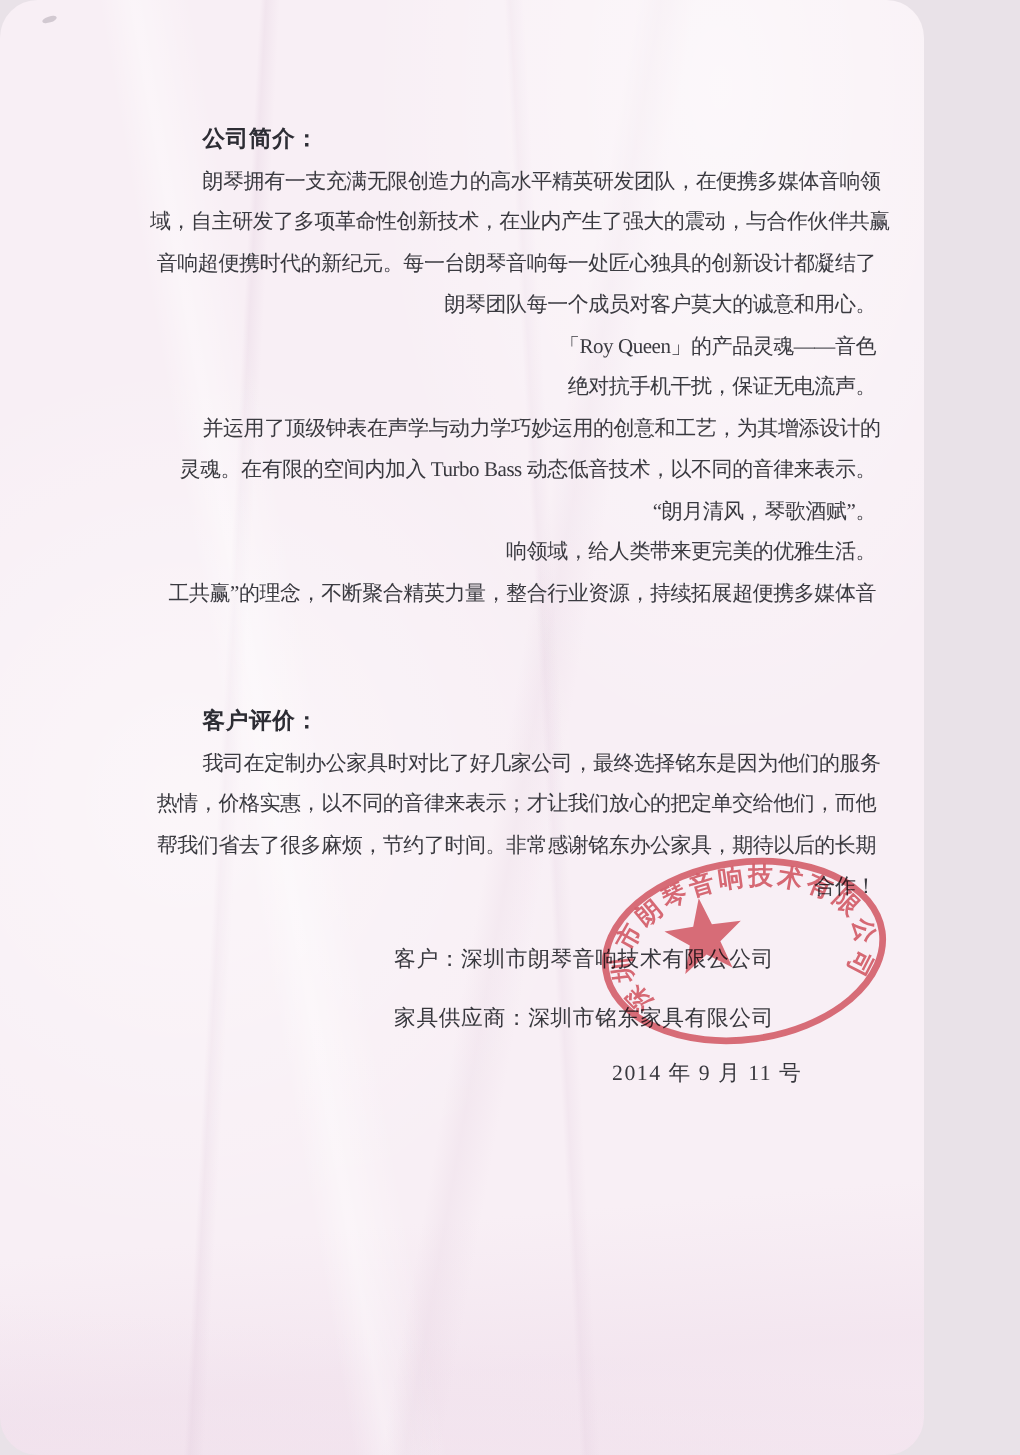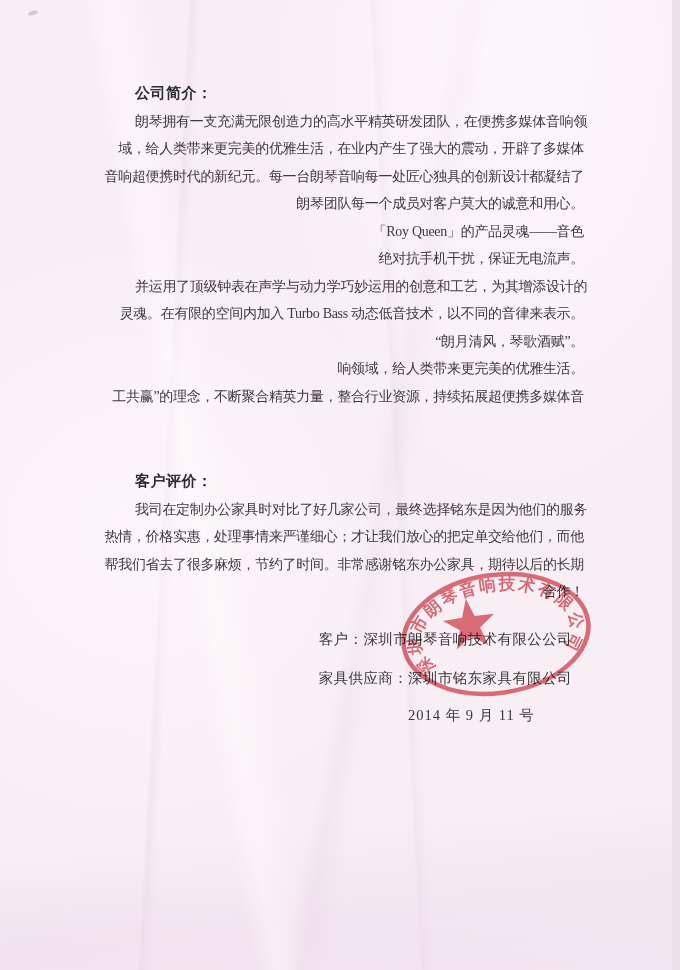--- a/index.html
+++ b/index.html
@@ -1,30 +1,31 @@
 <!DOCTYPE html>
 <html lang="zh"><head>
 <meta charset="utf-8">
 <style>
   html,body{margin:0;padding:0;}
   body{width:680px;height:970px;overflow:hidden;background:#e9e2e8;}
   .page{
-    position:relative;width:672px;height:970px;
+    position:relative;width:616px;height:970px;
     font-family:"Liberation Serif","DejaVu Serif",serif;
     color:#3a3a40;
     background:
       radial-gradient(ellipse at 78% 6%, rgba(255,255,255,.55), transparent 35%),
       radial-gradient(ellipse at 20% 55%, rgba(255,255,255,.45), transparent 40%),
       linear-gradient(100deg, transparent 54%, rgba(226,205,221,.22) 56%, transparent 59%),
       linear-gradient(80deg, transparent 30%, rgba(255,255,255,.40) 33%, transparent 38%),
       linear-gradient(93deg, transparent 26%, rgba(222,200,218,.25) 26.6%, transparent 28%),
       linear-gradient(87deg, transparent 58%, rgba(222,200,218,.20) 58.6%, transparent 60%),
       linear-gradient(175deg, transparent 82%, rgba(236,216,231,.40) 92%, rgba(240,222,235,.45) 100%),
       linear-gradient(5deg, rgba(238,220,233,.35), transparent 10%),
       #f8eff5;
+    border-radius: 25px;
   }
   .smudge{
     position:absolute;left:28px;top:11px;width:10px;height:4px;
     background:rgba(122,112,126,.30);border-radius:50%;transform:rotate(-18deg);
   }
   .sec{position:absolute;left:100px;width:484px;}
   #intro-section{top:80px;}
   #review-section{top:468px;}
   .heading{
     font-weight:bold;font-size:15px;line-height:27.5px;color:#2d2d34;
@@ -51,38 +52,38 @@
 <body>
 
 <div class="page">
 
   <div class="smudge"></div>
 
   <div class="sec" id="intro-section">
     <div class="heading">公司简介：</div>
     <div>
         <div class="tline indent">朗琴拥有一支充满无限创造力的高水平精英研发团队，在便携多媒体音响领</div>
-        <div class="tline">域，给人类带来更完美的优雅生活，在业内产生了强大的震动，开辟了多媒体</div>
+        <div class="tline">域，自主研发了多项革命性创新技术，在业内产生了强大的震动，与合作伙伴共赢</div>
         <div class="tline">音响超便携时代的新纪元。每一台朗琴音响每一处匠心独具的创新设计都凝结了</div>
         <div class="tline">朗琴团队每一个成员对客户莫大的诚意和用心。</div>
         <div class="tline indent">「Roy Queen」的产品灵魂——音色</div>
         <div class="tline indent">绝对抗手机干扰，保证无电流声。</div>
         <div class="tline indent">并运用了顶级钟表在声学与动力学巧妙运用的创意和工艺，为其增添设计的</div>
         <div class="tline">灵魂。在有限的空间内加入 Turbo Bass 动态低音技术，以不同的音律来表示。</div>
         <div class="tline indent">“朗月清风，琴歌酒赋”。</div>
         <div class="tline">响领域，给人类带来更完美的优雅生活。</div>
         <div class="tline">工共赢”的理念，不断聚合精英力量，整合行业资源，持续拓展超便携多媒体音</div>
       </div>
   </div>
 
   <div class="sec" id="review-section">
     <div class="heading">客户评价：</div>
     <div>
         <div class="tline indent">我司在定制办公家具时对比了好几家公司，最终选择铭东是因为他们的服务</div>
-        <div class="tline">热情，价格实惠，处理事情来严谨细心；才让我们放心的把定单交给他们，而他</div>
+        <div class="tline">热情，价格实惠，以不同的音律来表示；才让我们放心的把定单交给他们，而他</div>
         <div class="tline">帮我们省去了很多麻烦，节约了时间。非常感谢铭东办公家具，期待以后的长期</div>
         <div class="tline">合作！</div>
       </div>
   </div>
 
   <div class="sig-line" id="sig-customer">客户：深圳市朗琴音响技术有限公公司</div>
   <div class="sig-line" id="sig-supplier">家具供应商：深圳市铭东家具有限公司</div>
   <div class="sig-line" id="sig-date">2014 年 9 月 11 号</div>
 
   <svg class="stamp" width="214" height="146" viewBox="0 0 214 146" aria-hidden="true">

